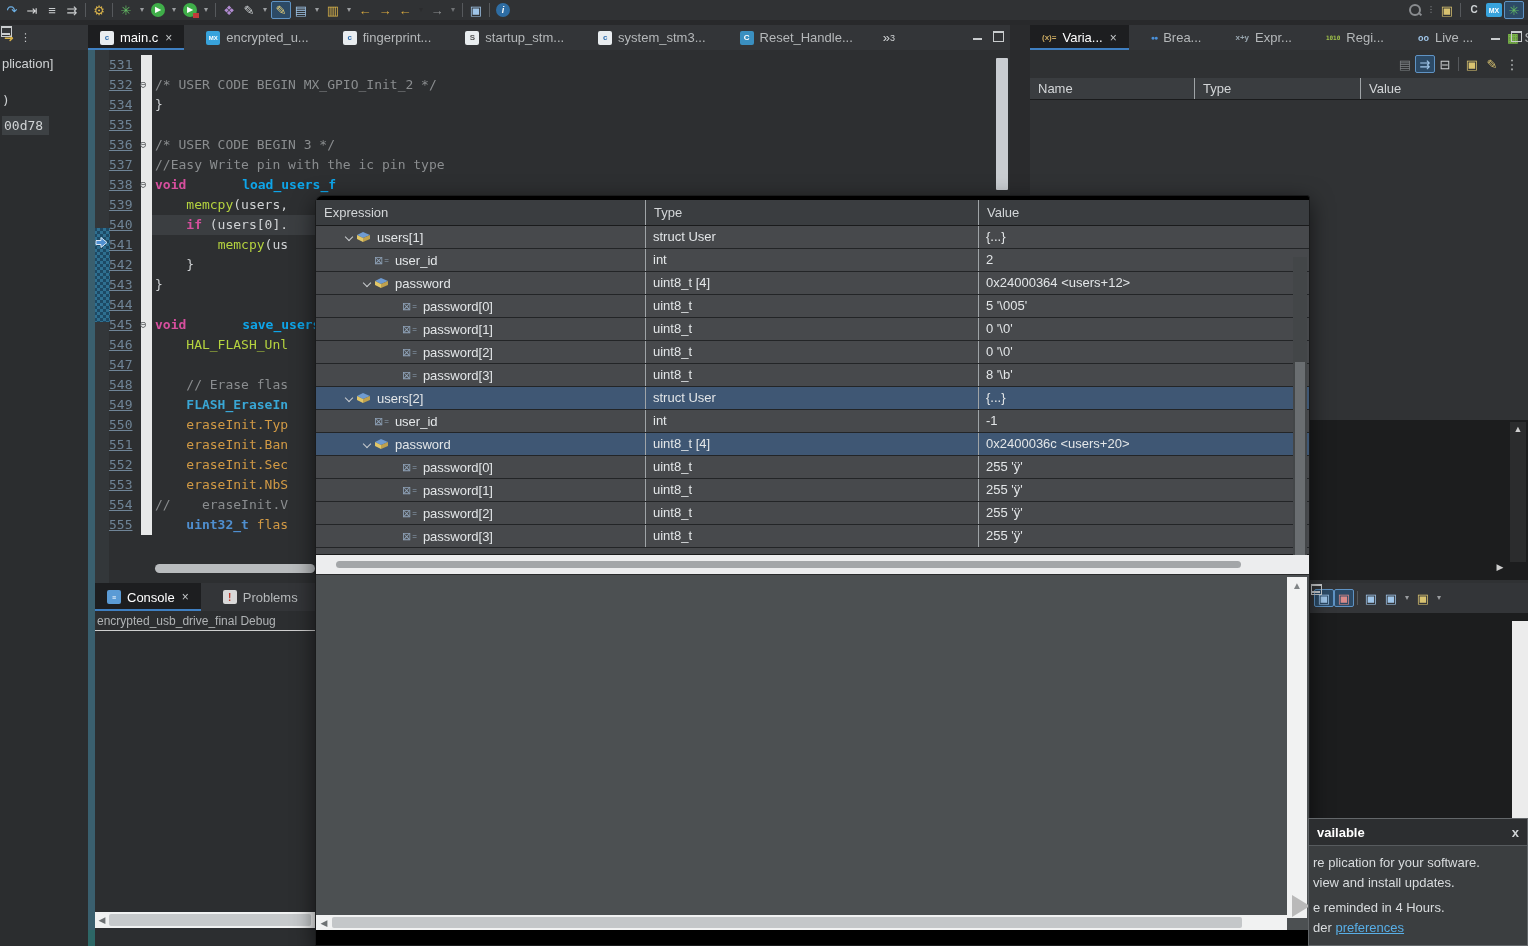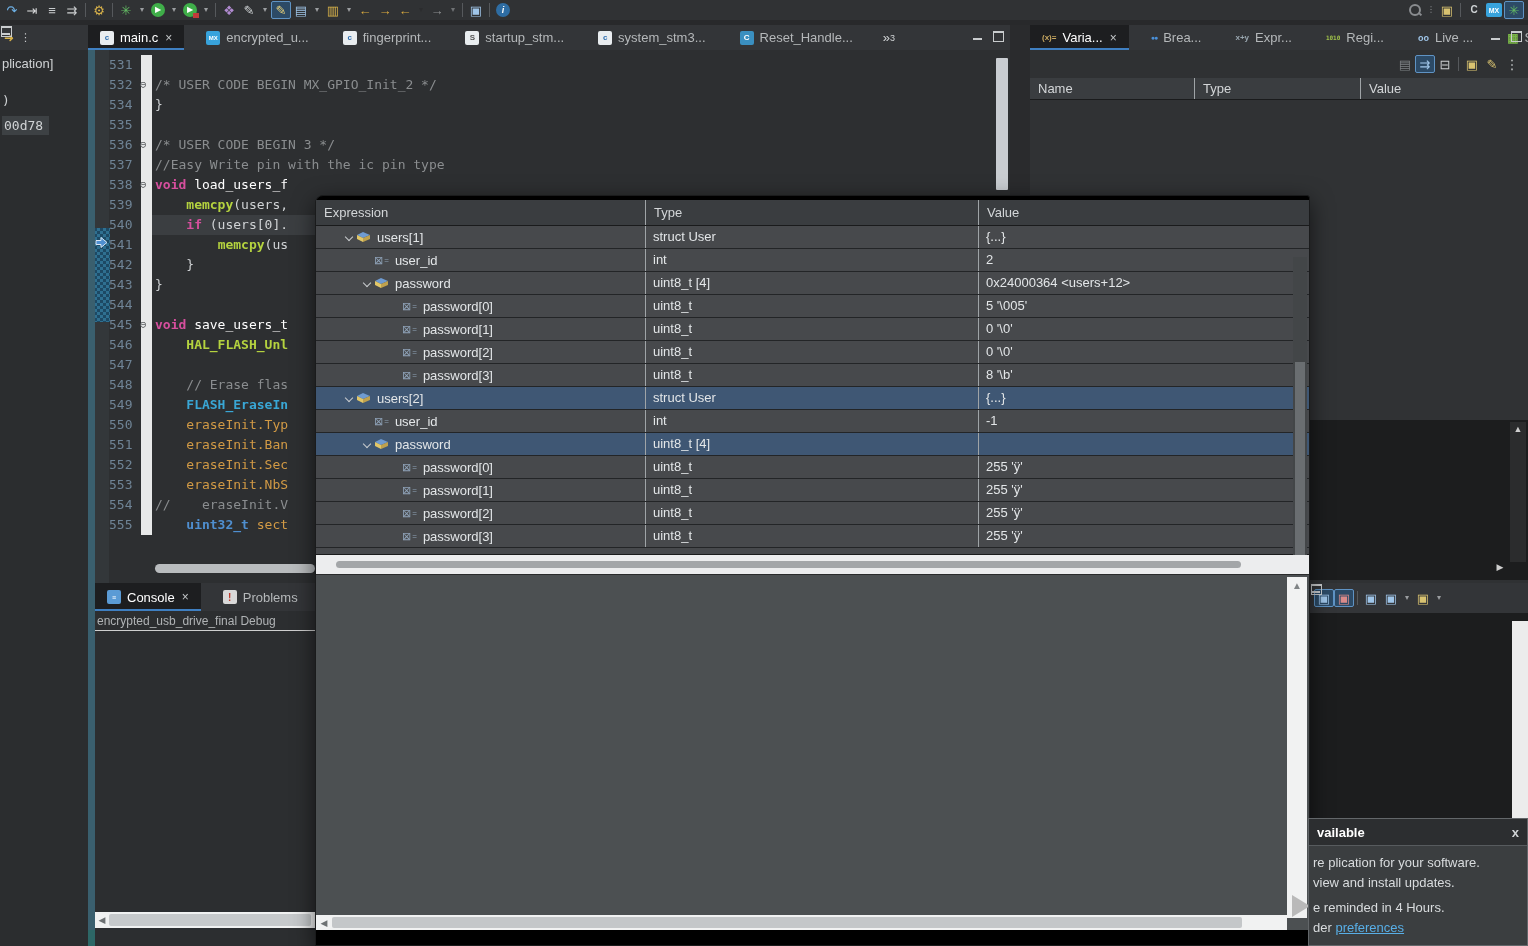--- a/index.html
+++ b/index.html
@@ -82,28 +82,28 @@
   .teal-strip { position:absolute; left:88px; top:930px; width:227px; height:16px; background:#2d6766; }
 
   
   .editor { position:absolute; left:95px; top:50px; width:915px; height:533px; background:#2d2f31; overflow:hidden; }
   .annot-col { position:absolute; left:0; top:0; width:14px; height:100%; background:#33373a; }
   .annot-block { position:absolute; left:-7px; top:178px; width:22px; height:94px;
     background:repeating-conic-gradient(#2f7396 0% 25%, #1c4a66 0% 50%) 0 0/6px 6px; opacity:.95; }
   .cur-arrow { position:absolute; left:0px; top:184px; z-index:3; }
   .code-lines { position:absolute; left:14px; top:5px; right:0; }
   .code-line { height:20px; display:flex; font-family:"DejaVu Sans Mono",monospace; font-size:13px; line-height:20px; }
-  .ln { width:32px; text-align:right; padding-right:13px; color:#6f8496; flex:none; }
+  .ln { width:32px; text-align:right; padding-right:13px; color:#6f8496; flex:none;text-decoration:underline; }
   .foldc { width:11px; background:#e8e9e9; flex:none; position:relative; }
   .fold-g { display:none; position:absolute; left:-1px; top:0; font-size:11px; line-height:20px; color:#5a5d5f; }
   .code-line.has-fold .fold-g { display:block; }
   .ct { flex:1; white-space:pre; padding-left:3px; }
   .code-line.highlight .ct { background:#3b3e41; }
   .tk-comment { color:#8a8d8f; } .tk-kw { color:#d64f9e; font-weight:bold; }
-  .tk-fn { color:#ffffff; font-weight:normal; } .tk-libfn { color:#b5d33f; font-weight:bold; }
+  .tk-fn { color:#0ea5e9; font-weight:bold;margin-left:48px; } .tk-libfn { color:#b5d33f; font-weight:normal; }
   .tk-struct { color:#39a7d6; font-weight:bold; } .tk-type { color:#4f8fd0; font-weight:bold; }
   .tk-var { color:#d29a45; } .tk-plain { color:#d0d3d5; }
   .ed-vscroll { position:absolute; right:2px; top:8px; width:12px; height:132px; background:#c9cdd1; border-radius:1px; }
   .ed-hscroll { position:absolute; left:60px; top:514px; width:160px; height:9px; background:#b9bcbe; border-radius:5px; }
 
   
   .console { position:absolute; left:95px; top:583px; width:915px; height:363px; background:#2c2e30; }
   .con-tabs { height:28px; background:#333538; display:flex; align-items:stretch; position:relative; }
   .con-tabs .tab { font-size:13px; }
   .dbgcon-icon { width:16px; height:16px; border-radius:50%; background:#3f7fc1; color:#fff; font-size:8px;
@@ -546,21 +546,21 @@
           <span class="ct"><span class="tk-plain">    </span><span class="tk-var">eraseInit.NbS</span></span>
         </div>
         <div class="code-line">
           <span class="ln">554</span>
           <span class="foldc"></span>
           <span class="ct"><span class="tk-comment">//    eraseInit.V</span></span>
         </div>
         <div class="code-line">
           <span class="ln">555</span>
           <span class="foldc"></span>
-          <span class="ct"><span class="tk-plain">    </span><span class="tk-type">uint32_t</span><span class="tk-plain"> </span><span class="tk-var">sect</span></span>
+          <span class="ct"><span class="tk-plain">    </span><span class="tk-type">uint32_t</span><span class="tk-plain"> </span><span class="tk-var">flas</span></span>
         </div>
       </div>
     <div class="ed-vscroll"></div>
     <div class="ed-hscroll"></div>
   </div>
 
   <div class="console">
     <div class="con-tabs">
       <div style="display:flex;">
 
@@ -799,20 +799,21 @@
                 <svg width="15" height="12" viewBox="0 0 15 12">
                   <polygon points="1,4 7,1 14,4 7,7" fill="#6f9bd1"></polygon>
                   <polygon points="1,4 7,7 7,11 1,8" fill="#e2c768"></polygon>
                   <polygon points="7,7 14,4 14,8 7,11" fill="#bfa14e"></polygon>
                 </svg>
               </span>
 
               <span class="lbl">password</span>
             </div>
             <div class="c-type">uint8_t [4]</div>
+            <div class="c-val">0x2400036c &lt;users+20&gt;</div>
           </div>
           <div class="prow lvl3 is-leaf no-caret">
             <div class="c-exp">
               <span class="caret"></span>
 
               <span class="ticon ticon-leaf">⊠<i>=</i></span>
               <span class="lbl">password[0]</span>
             </div>
             <div class="c-type">uint8_t</div>
             <div class="c-val">255 'ÿ'</div>

